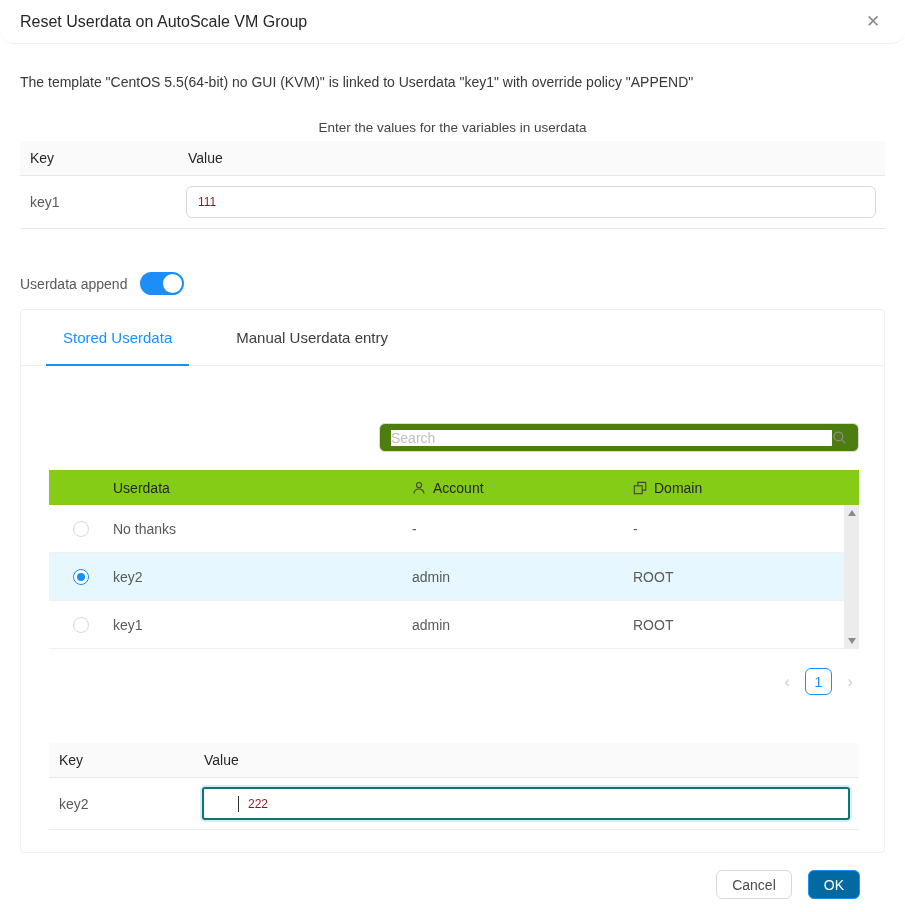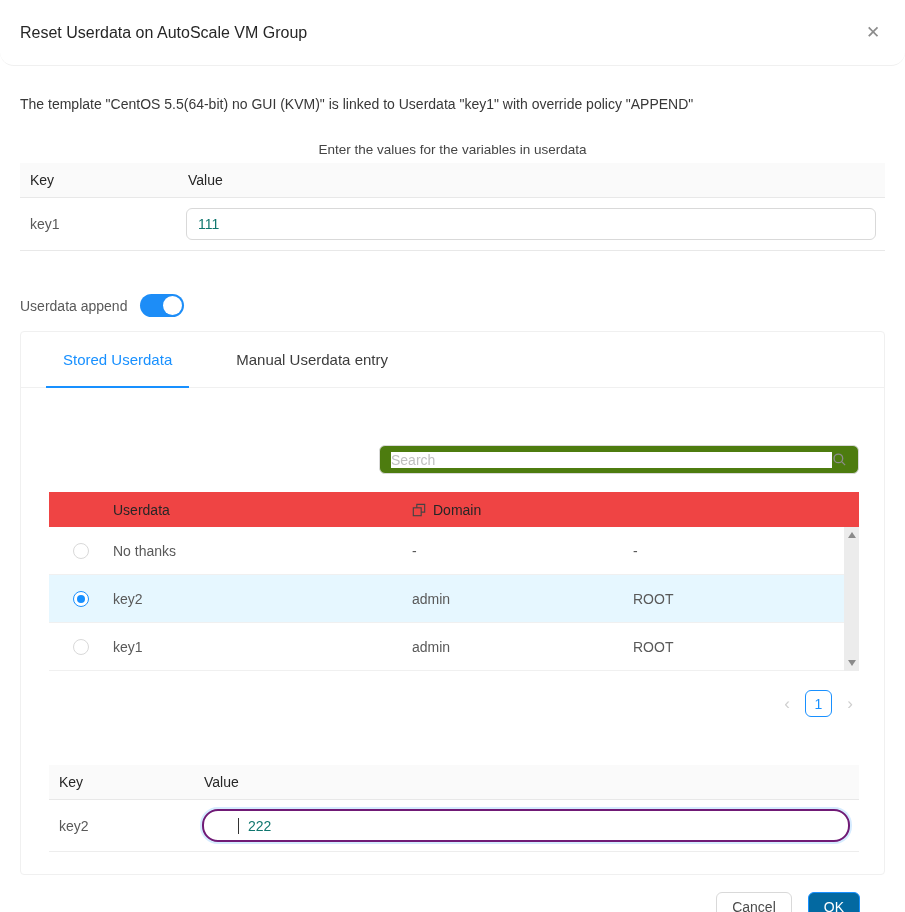--- a/index.html
+++ b/index.html
@@ -1,41 +1,41 @@
 <!DOCTYPE html>
 <html><head>
 <meta charset="utf-8">
 <style>
   * { margin:0; padding:0; box-sizing:border-box; }
   html,body { width:905px; height:912px; background:#fff; overflow:hidden; }
   body { font-family:"Liberation Sans", sans-serif; font-size:14px; color:#262626; }
 
   
-  .modal-header{ height:66px; display:flex; align-items:center; justify-content:space-between;
+  .modal-header{ height:44px; display:flex; align-items:center; justify-content:space-between;
     padding:0 16px 0 20px; border-bottom:1px solid #f0f0f0;border-radius:14px; }
   .modal-title{ font-size:16px; font-weight:500; color:#262626; }
   .close-btn{ width:32px; height:32px; display:flex; align-items:center; justify-content:center;
     color:#8c8c8c; font-size:17px; cursor:pointer; background:none; border:none; }
 
   .modal-body{ padding:0 20px; }
 
   .description{ margin-top:30px; color:#383838; line-height:16px; }
   .vars-label{ margin-top:30px; margin-bottom:6px; font-size:13.5px; color:#444;text-align:center; }
 
   
   .kv-table{ width:100%; }
   .kv-head{ display:grid; background:#fafafa; border-bottom:1px solid #e8e8e8;
     align-items:center; height:35px; color:#262626; }
   .kv-row{ display:grid; align-items:center; border-bottom:1px solid #e8e8e8; }
   .kv-table-top .kv-head, .kv-table-top .kv-row{ grid-template-columns:158px 1fr; }
   .kv-cell{ padding:0 10px; color:#595959; }
   .kv-table-top .kv-row{ height:53px; }
   .value-wrap{ padding:0 9px 0 8px; position:relative; }
   .text-input{ width:100%; height:32px; border:1px solid #d9d9d9; border-radius:6px;
-    padding:0 11px; font-size:14px; color:#0f766e; outline:none;
+    padding:0 11px; font-size:12px; color:#7f1d1d; outline:none;
     font-family:"Liberation Sans", sans-serif; background:#fff; }
 
   
   .toggle-row{ margin-top:43px; display:flex; align-items:center; gap:13px; }
   .toggle-label{ color:#595959; }
   .switch{ position:relative; width:44px; height:23px; border-radius:12px; background:#1d8df7; cursor:pointer; }
   .switch .knob{ position:absolute; top:2px; right:2px; width:19px; height:19px; border-radius:50%; background:#fff; }
 
   
   .card{ margin-top:14px; border:1px solid #f0f0f0; border-radius:4px; height:544px; }
@@ -51,21 +51,21 @@
   .search-box{ width:480px; height:29px; border:1px solid #d9d9d9; border-radius:6px;
     display:flex; align-items:center; padding:0 11px; background:#4d7c0f; }
   .search-box input{ flex:1; border:none; outline:none; font-size:14px; color:#595959;
     font-family:"Liberation Sans", sans-serif; }
   .search-box input::placeholder{ color:#bfbfbf; }
   .search-icon{ display:flex; color:#8c8c8c; }
 
   
   .ud-table{ margin-top:18px; }
   .ud-head, .ud-row{ display:grid; grid-template-columns:64px 299px 221px 1fr; align-items:center; }
-  .ud-head{ height:35px; background:#ef4444; color:#262626; }
+  .ud-head{ height:35px; background:#84cc16; color:#262626; }
   .ud-head .hcell{ display:flex; align-items:center; gap:7px; }
   .ud-body{ position:relative; }
   .ud-row{ height:48px; border-bottom:1px solid #f0f0f0; color:#595959; }
   .ud-row.selected{ background:#e6f7ff; }
   .radio-cell{ display:flex; justify-content:center; }
   .radio{ width:16px; height:16px; border:1px solid #d9d9d9; border-radius:50%; background:#fff; display:inline-block; position:relative; }
   .radio.checked{ border-color:#1890ff; }
   .radio.checked::after{ content:""; position:absolute; left:3px; top:3px; width:8px; height:8px;
     border-radius:50%; background:#1890ff; }
 
@@ -79,21 +79,21 @@
   
   .pagination{ margin-top:19px; display:flex; justify-content:flex-end; align-items:center; gap:9px; }
   .page-arrow{ color:#cfcfcf; font-size:17px; width:18px; text-align:center; cursor:default; line-height:26px; }
   .page-num{ width:27px; height:27px; border:1px solid #1890ff; border-radius:6px; color:#1890ff;
     display:flex; align-items:center; justify-content:center; font-size:14px; cursor:pointer; background:#fff; }
 
   
   .kv-table-bottom{ margin-top:48px; }
   .kv-table-bottom .kv-head, .kv-table-bottom .kv-row{ grid-template-columns:145px 1fr; }
   .kv-table-bottom .kv-row{ height:52px; border-bottom:1px solid #ededed; }
-  .input-focused{ border:2px solid #701a75; border-radius:16px; box-shadow:0 0 0 2px rgba(24,144,255,.18); height:33px;padding-left:44px; }
+  .input-focused{ border:2px solid #0f766e; border-radius:3px; box-shadow:0 0 0 2px rgba(24,144,255,.18); height:33px;padding-left:44px; }
   .caret{ position:absolute; left:44px; top:9px; width:1px; height:16px; background:#333; }
 
   
   .modal-footer{ margin-top:17px; padding:0 25px; display:flex; justify-content:flex-end; gap:16px; }
   .btn{ height:29px; padding:0 15px; border-radius:6px; font-size:14px; display:flex; align-items:center;
     cursor:pointer; font-family:"Liberation Sans", sans-serif; }
   .btn-default{ background:#fff; border:1px solid #d9d9d9; color:#4b4b4b; }
   .btn-primary{ background:#0369a1; border:1px solid #1890ff; color:#fff; }
 
   svg{ display:block; }
@@ -155,20 +155,29 @@
           </div>
         </div>
 
         <div class="ud-table">
           <div class="ud-head">
             <div class="hcell"></div>
             <div class="hcell">Userdata</div>
             <div class="hcell">
               <span>
                 <svg width="14" height="14" viewBox="0 0 16 16" fill="none" stroke="#444" stroke-width="1.3">
+                  <circle cx="8" cy="4.6" r="2.9"></circle>
+                    <path d="M2.3 14.2c0-3.1 2.6-5 5.7-5s5.7 1.9 5.7 5"></path>
+                </svg>
+              </span>
+              <span>Account</span>
+            </div>
+            <div class="hcell">
+              <span>
+                <svg width="14" height="14" viewBox="0 0 16 16" fill="none" stroke="#444" stroke-width="1.3">
                   <rect x="1.5" y="5.5" width="9" height="9"></rect>
                     <path d="M5.5 5.5v-4h9v9h-4"></path>
                 </svg>
               </span>
               <span>Domain</span>
             </div>
           </div>
 
           <div class="ud-body">
             <div class="ud-row">

